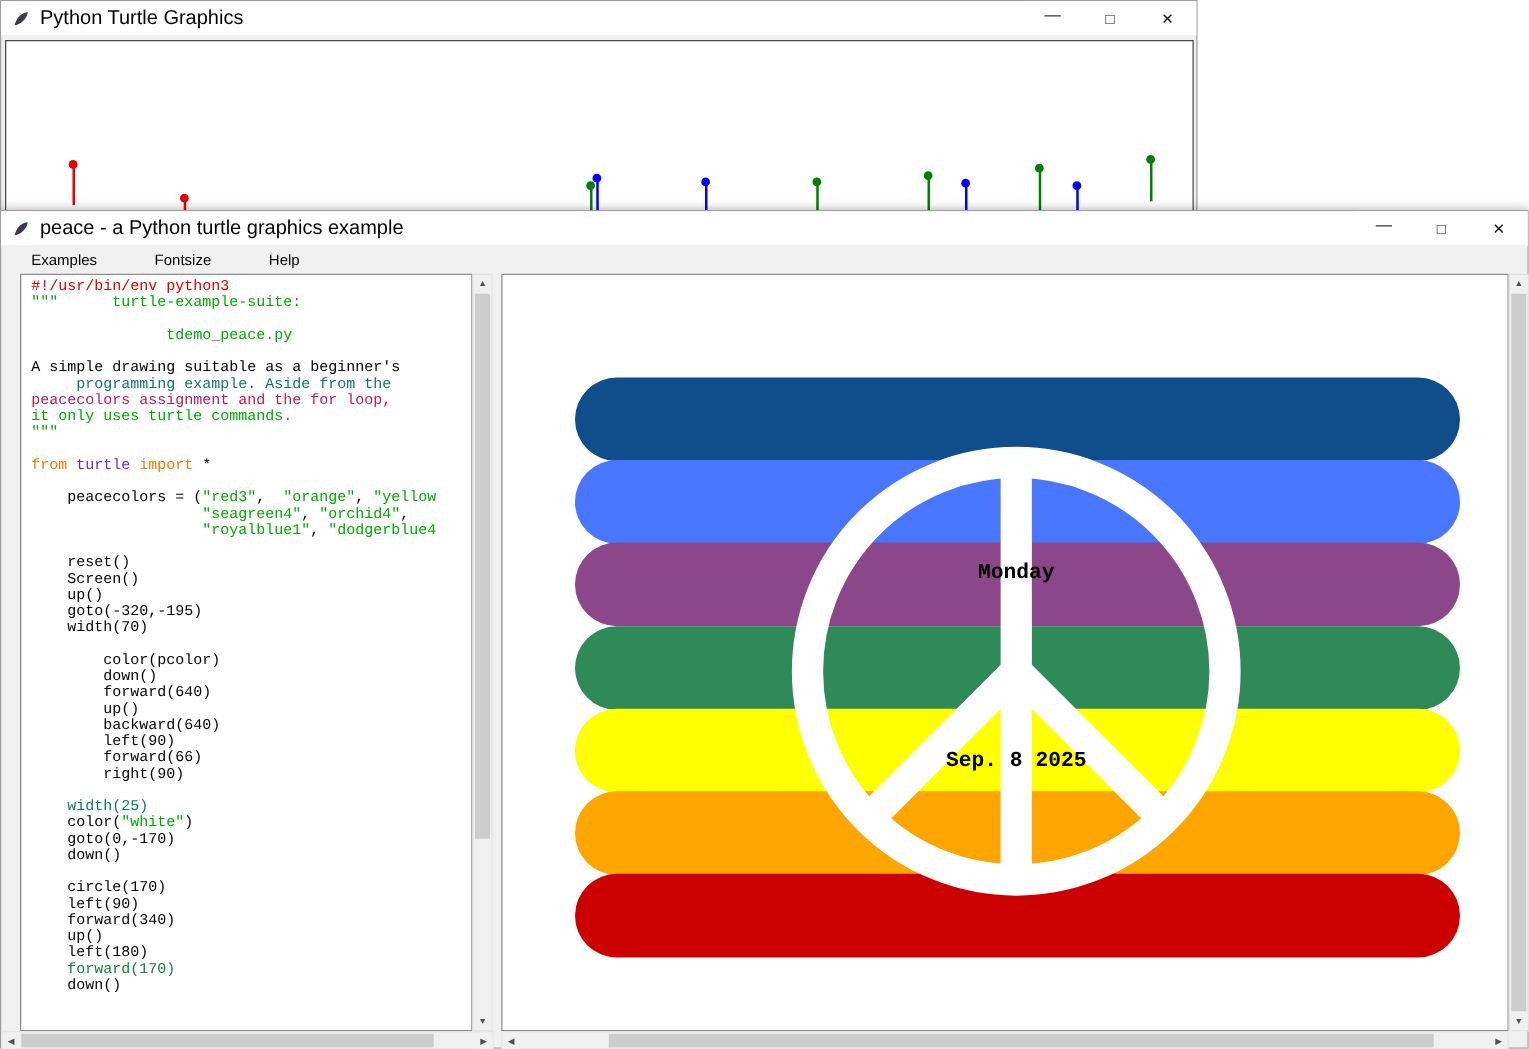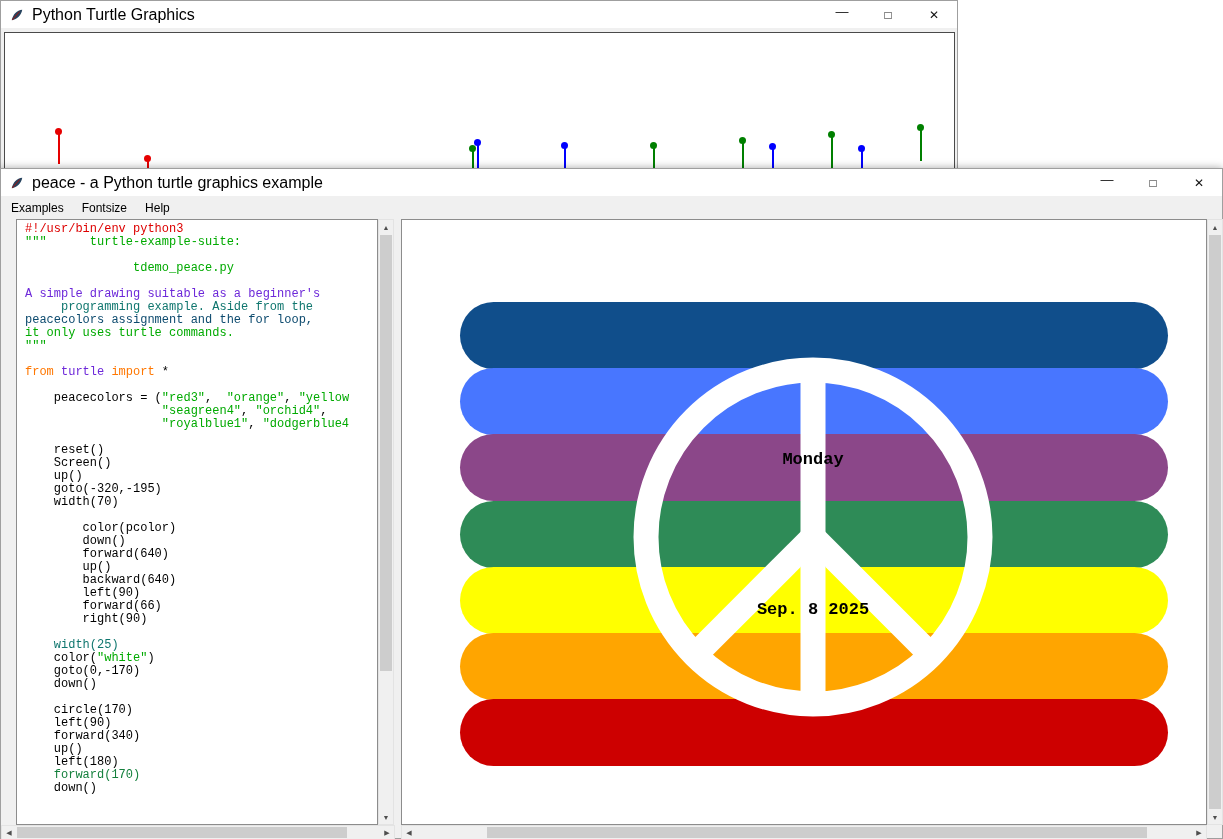--- a/index.html
+++ b/index.html
@@ -16,21 +16,21 @@
 
   
   #bg-window{left:0;top:0;width:958px;height:180px}
   #bg-canvas{position:absolute;left:3px;top:31px;width:951px;height:160px;background:#fff;border:1px solid #4a4a4a;overflow:hidden}
   .fig-line{position:absolute;width:2px}
   .fig-dot{position:absolute;width:7px;height:7px;border-radius:50%}
 
   
   #fg-window{left:0;top:168px;width:1223px;height:671px;box-shadow:0 0 8px rgba(0,0,0,.35)}
   .menubar{position:absolute;left:1px;top:28px;right:1px;height:22px;background:#f0f0f0;display:flex;align-items:center;font-size:12px}
-  .menu-item{padding:3px 9px;cursor:default}
+  .menu-item{padding:3px 23px;cursor:default}
 
   #code-pane{position:absolute;left:15px;top:50px;width:362px;height:606px;background:#fff;border:1px solid #8c8c8c;overflow:hidden;padding:3px 0 0 8px}
   .code-line{height:13px;line-height:13px;font-family:"Liberation Mono","DejaVu Sans Mono",monospace;font-size:12px;white-space:pre}
   .code-line span{white-space:pre}
 
   #canvas-pane{position:absolute;left:400px;top:50px;width:806px;height:606px;background:#fff;border:1px solid #8c8c8c;overflow:hidden}
   .layer{position:absolute;left:0;top:0;right:0;bottom:0}
   .stripe{position:absolute;left:58px;width:708px;height:67px;border-radius:34px}
   .peace-svg{position:absolute;left:0;top:0}
   .canvas-label{position:absolute;transform:translate(-50%,-50%);font-family:"Liberation Mono","DejaVu Sans Mono",monospace;font-weight:bold;font-size:17px;color:#000;white-space:pre}
@@ -117,23 +117,23 @@
     <span class="menu-item">Help</span>
   </div>
 
   <div id="code-pane">
     <div>
         <div class="code-line"><span style="color: rgb(221, 0, 0);">#!/usr/bin/env python3</span></div>
         <div class="code-line"><span style="color: rgb(0, 170, 0);">"""      turtle-example-suite:</span></div>
         <div class="code-line"></div>
         <div class="code-line"><span style="color: rgb(0, 170, 0);">               tdemo_peace.py</span></div>
         <div class="code-line"></div>
-        <div class="code-line"><span style="color: #6d28d9; margin-top: 24px;">A simple drawing suitable as a beginner's</span></div>
+        <div class="code-line"><span style="color: #000000; margin-top: 24px;">A simple drawing suitable as a beginner's</span></div>
         <div class="code-line"><span style="color: #0f766e; margin-left: 36px;">programming example. Aside from the</span></div>
-        <div class="code-line"><span style="color: #0c4a6e;">peacecolors assignment and the for loop,</span></div>
+        <div class="code-line"><span style="color: #be185d;">peacecolors assignment and the for loop,</span></div>
         <div class="code-line"><span style="color: rgb(0, 170, 0);">it only uses turtle commands.</span></div>
         <div class="code-line"><span style="color: rgb(0, 170, 0);">"""</span></div>
         <div class="code-line"></div>
         <div class="code-line"><span style="color: rgb(255, 119, 0);">from</span><span style="color: #6d28d9;"> turtle </span><span style="color: rgb(255, 119, 0);">import</span><span style="color: rgb(0, 0, 0);"> *</span></div>
         <div class="code-line"></div>
         <div class="code-line"><span style="color: rgb(0, 0, 0);">    peacecolors = (</span><span style="color: rgb(0, 170, 0);">"red3"</span><span style="color: rgb(0, 0, 0);">,  </span><span style="color: rgb(0, 170, 0);">"orange"</span><span style="color: rgb(0, 0, 0);">, </span><span style="color: rgb(0, 170, 0);">"yellow</span></div>
         <div class="code-line"><span style="color: rgb(0, 0, 0);">                   </span><span style="color: rgb(0, 170, 0);">"seagreen4"</span><span style="color: rgb(0, 0, 0);">, </span><span style="color: rgb(0, 170, 0);">"orchid4"</span><span style="color: rgb(0, 0, 0);">,</span></div>
         <div class="code-line"><span style="color: rgb(0, 0, 0);">                   </span><span style="color: rgb(0, 170, 0);">"royalblue1"</span><span style="color: rgb(0, 0, 0);">, </span><span style="color: rgb(0, 170, 0);">"dodgerblue4</span></div>
         <div class="code-line"></div>
         <div class="code-line"><span style="color: rgb(0, 0, 0);">    reset()</span></div>

